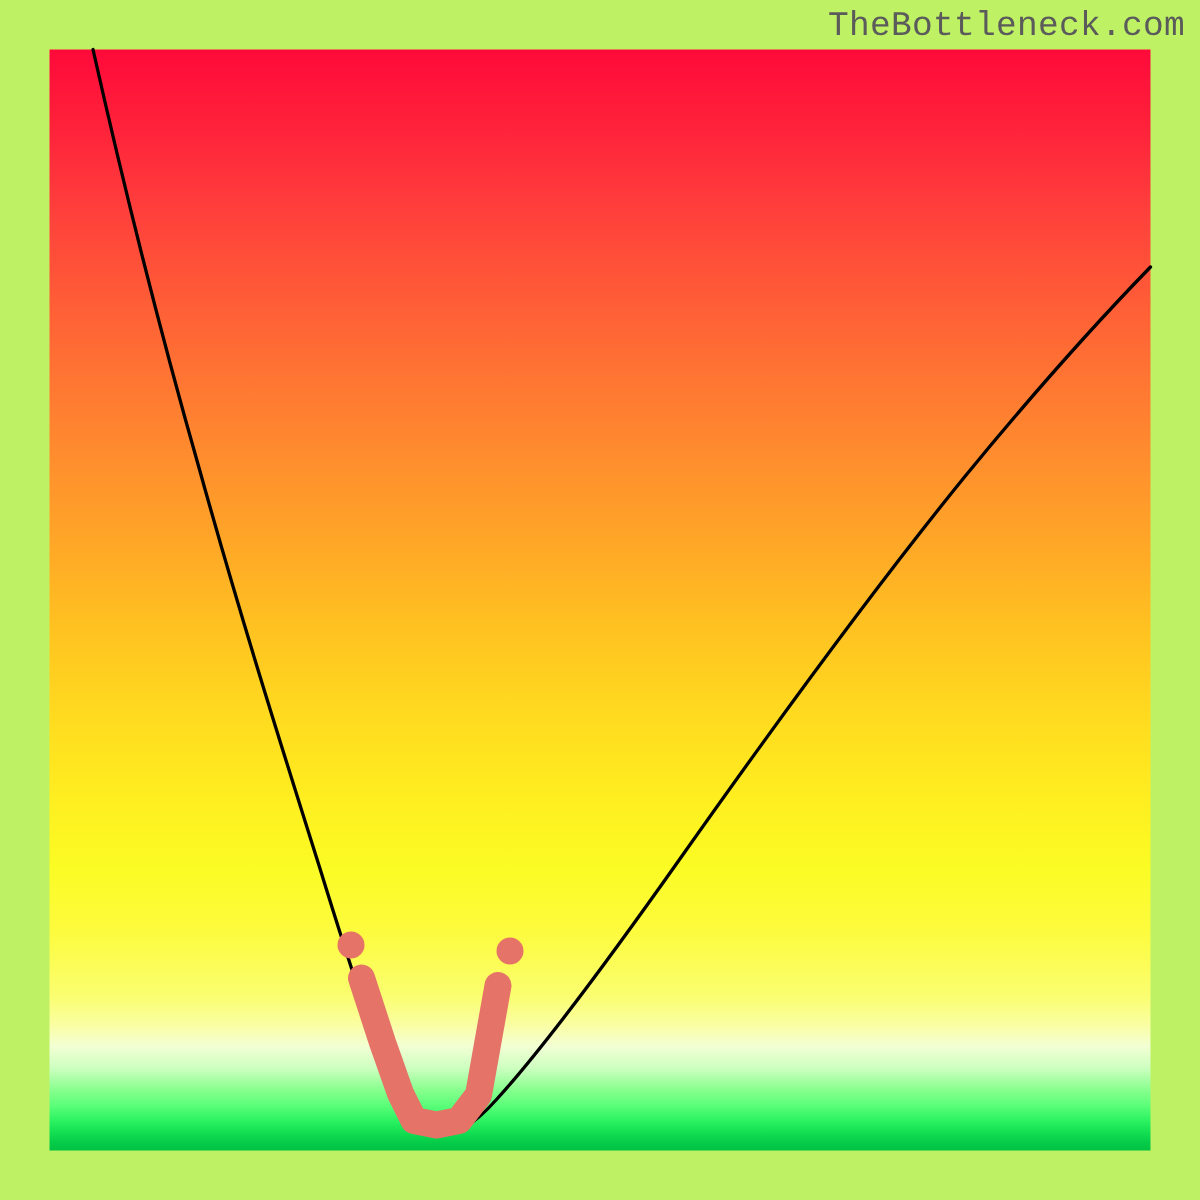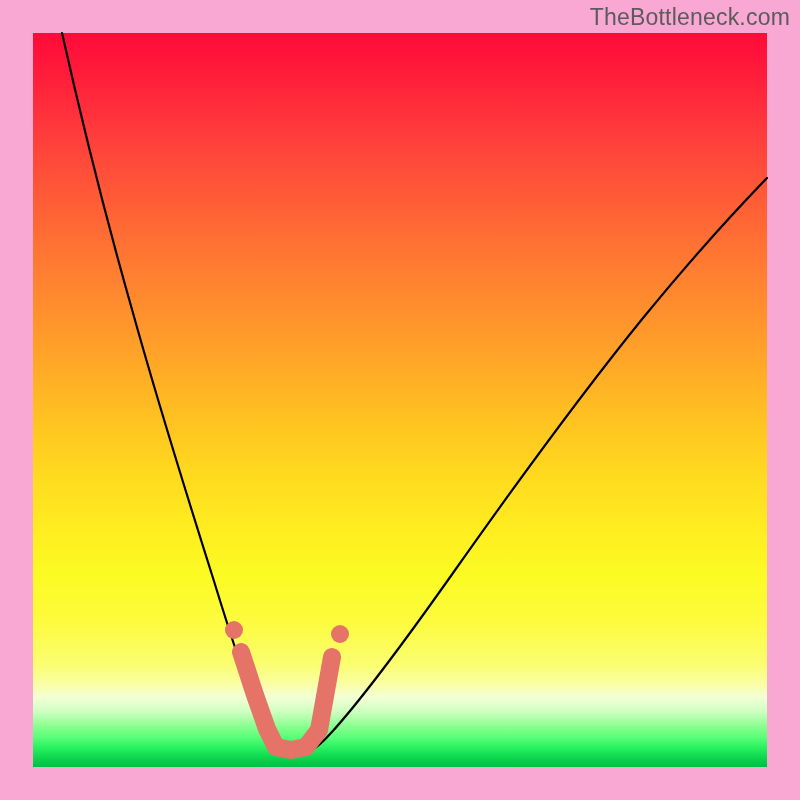--- a/index.html
+++ b/index.html
@@ -10,21 +10,22 @@
     background: #000;
     overflow: hidden;
     font-family: Arial, Helvetica, sans-serif;
   }
   .frame {
     position: absolute;
     left: 0;
     top: 0;
     width: 800px;
     height: 800px;
-    background: #f9a8d4;
+    background: #bef264;
+    font-family: Liberation Mono, monospace;
   }
   .plot-area {
     position: absolute;
     left: 33px;
     top: 33px;
     width: 734px;
     height: 734px;
     background: linear-gradient(
       to bottom,
       #ff0a3a 0%,

